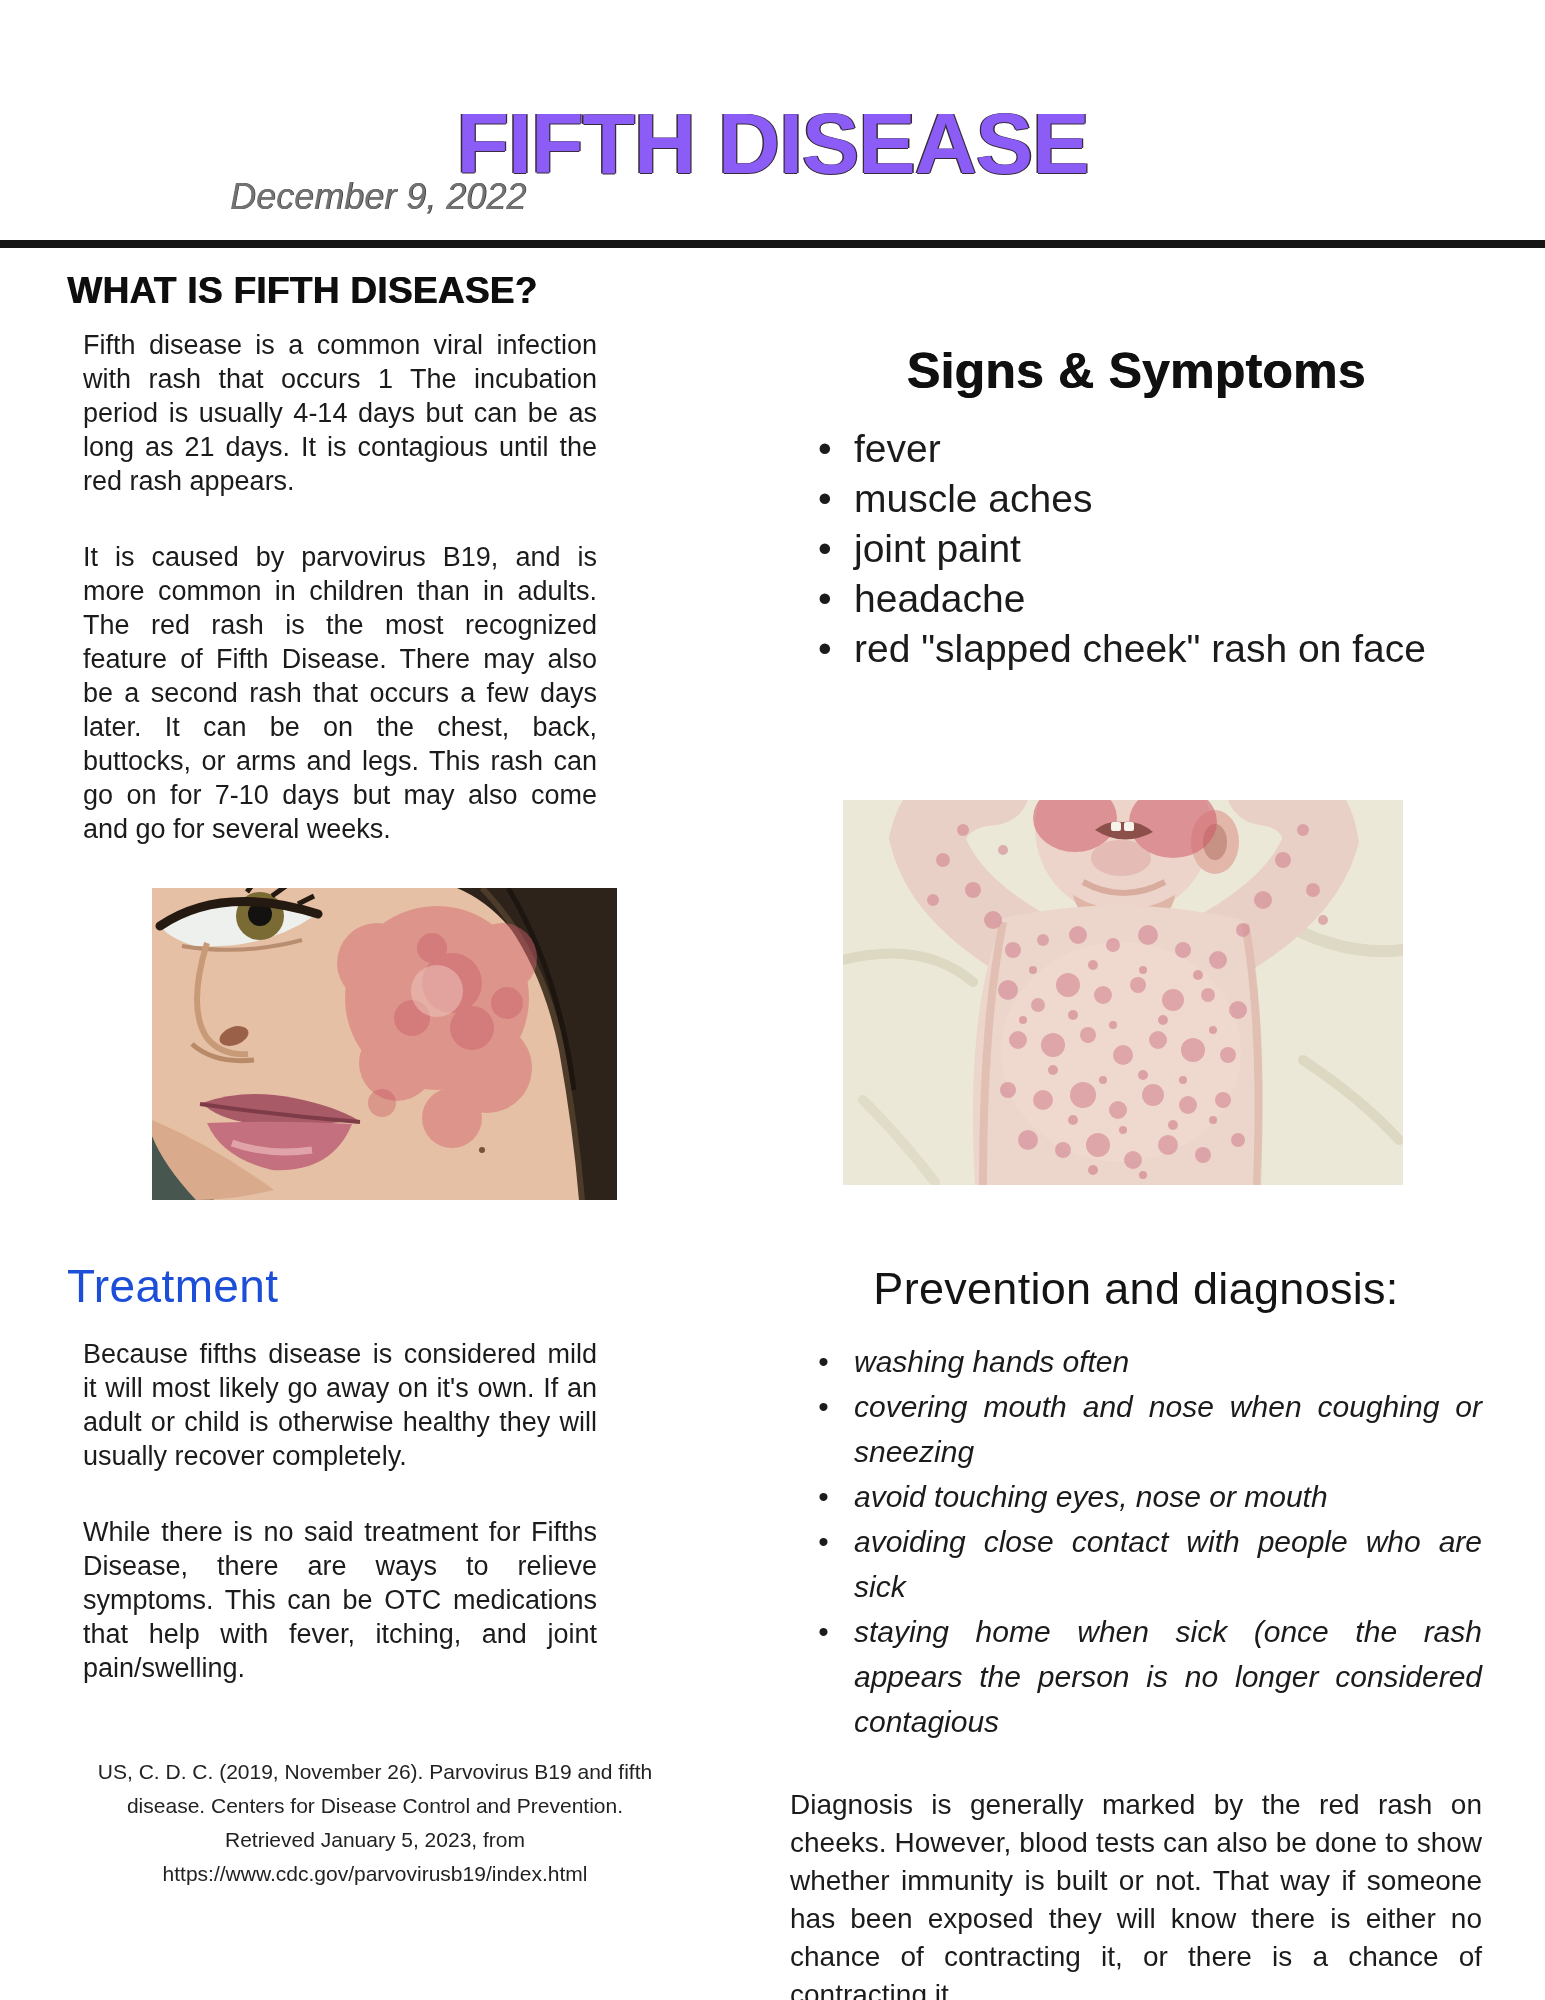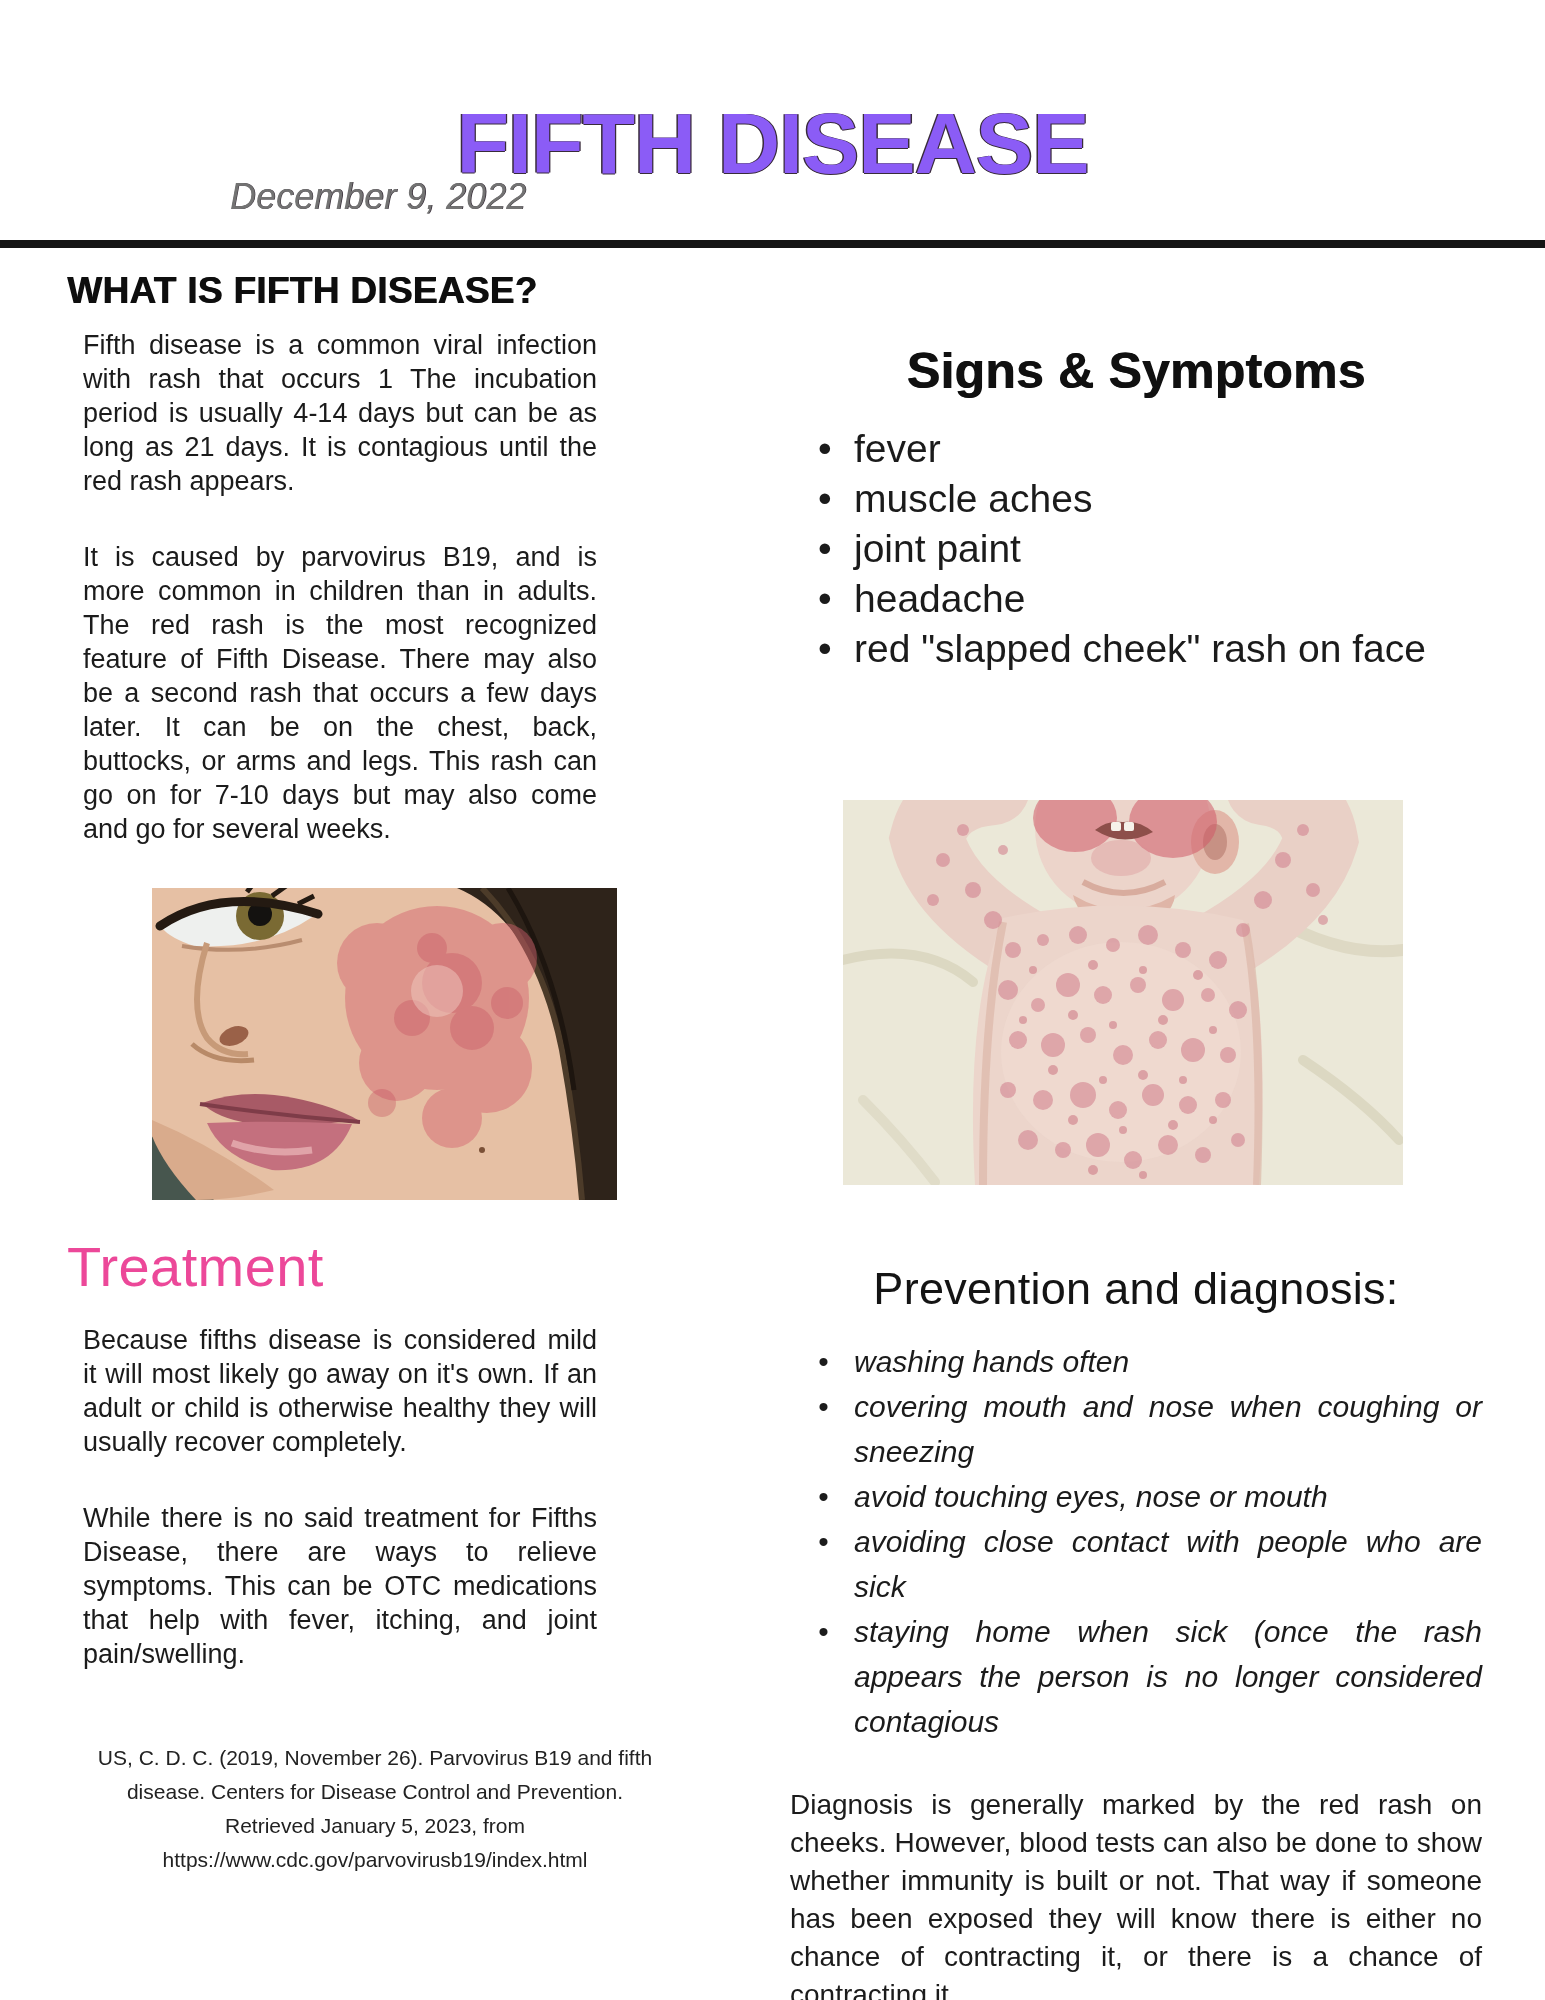--- a/index.html
+++ b/index.html
@@ -31,21 +31,21 @@
     margin:8px 0 16px 2px; font-size:37px; font-weight:700; color:#0e0e0e;
     letter-spacing:0.3px; text-shadow:0.8px 0 0 #0e0e0e;
   }
   .body-p {
     margin:0 0 42px 18px; width:514px;
     font-size:27px; line-height:34px; text-align:justify; color:#1b1b1b;
   }
   .photo { display:block; }
   .face-photo { margin:10px 0 0 87px; width:465px; height:312px; }
   .section-heading {
-    margin:34px 0 24px 2px; font-size:56px; font-weight:500; color:#ec4899;
+    margin:59px 0 24px 2px; font-size:46px; font-weight:500; color:#1d4ed8;
     letter-spacing:0.4px;
   }
   .citation {
     margin:70px 0 0 30px; width:560px;
     font-size:21px; line-height:34px; text-align:center; color:#222222;
   }
   
   .signs-heading {
     margin:12px; text-align:center; font-size:50px; font-weight:700; color:#101010;
     letter-spacing:0.2px; text-shadow:0.8px 0 0 #101010;

